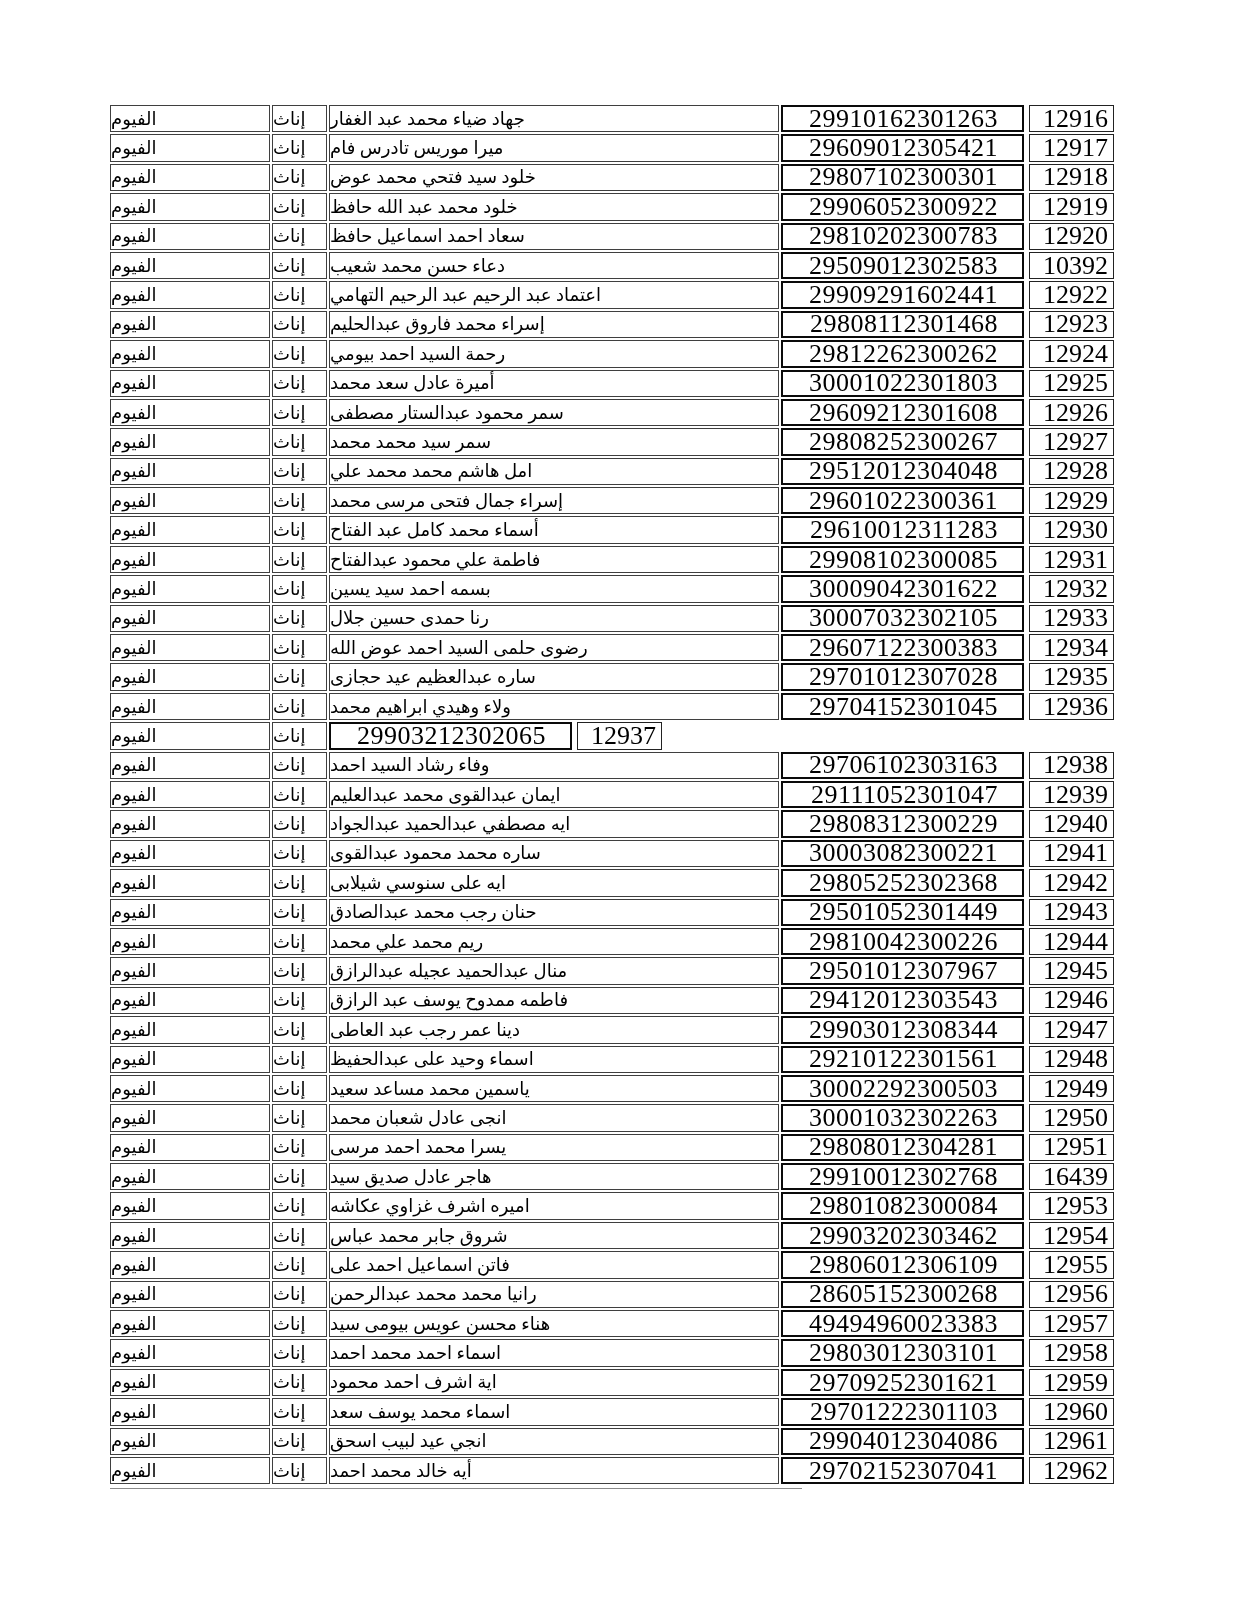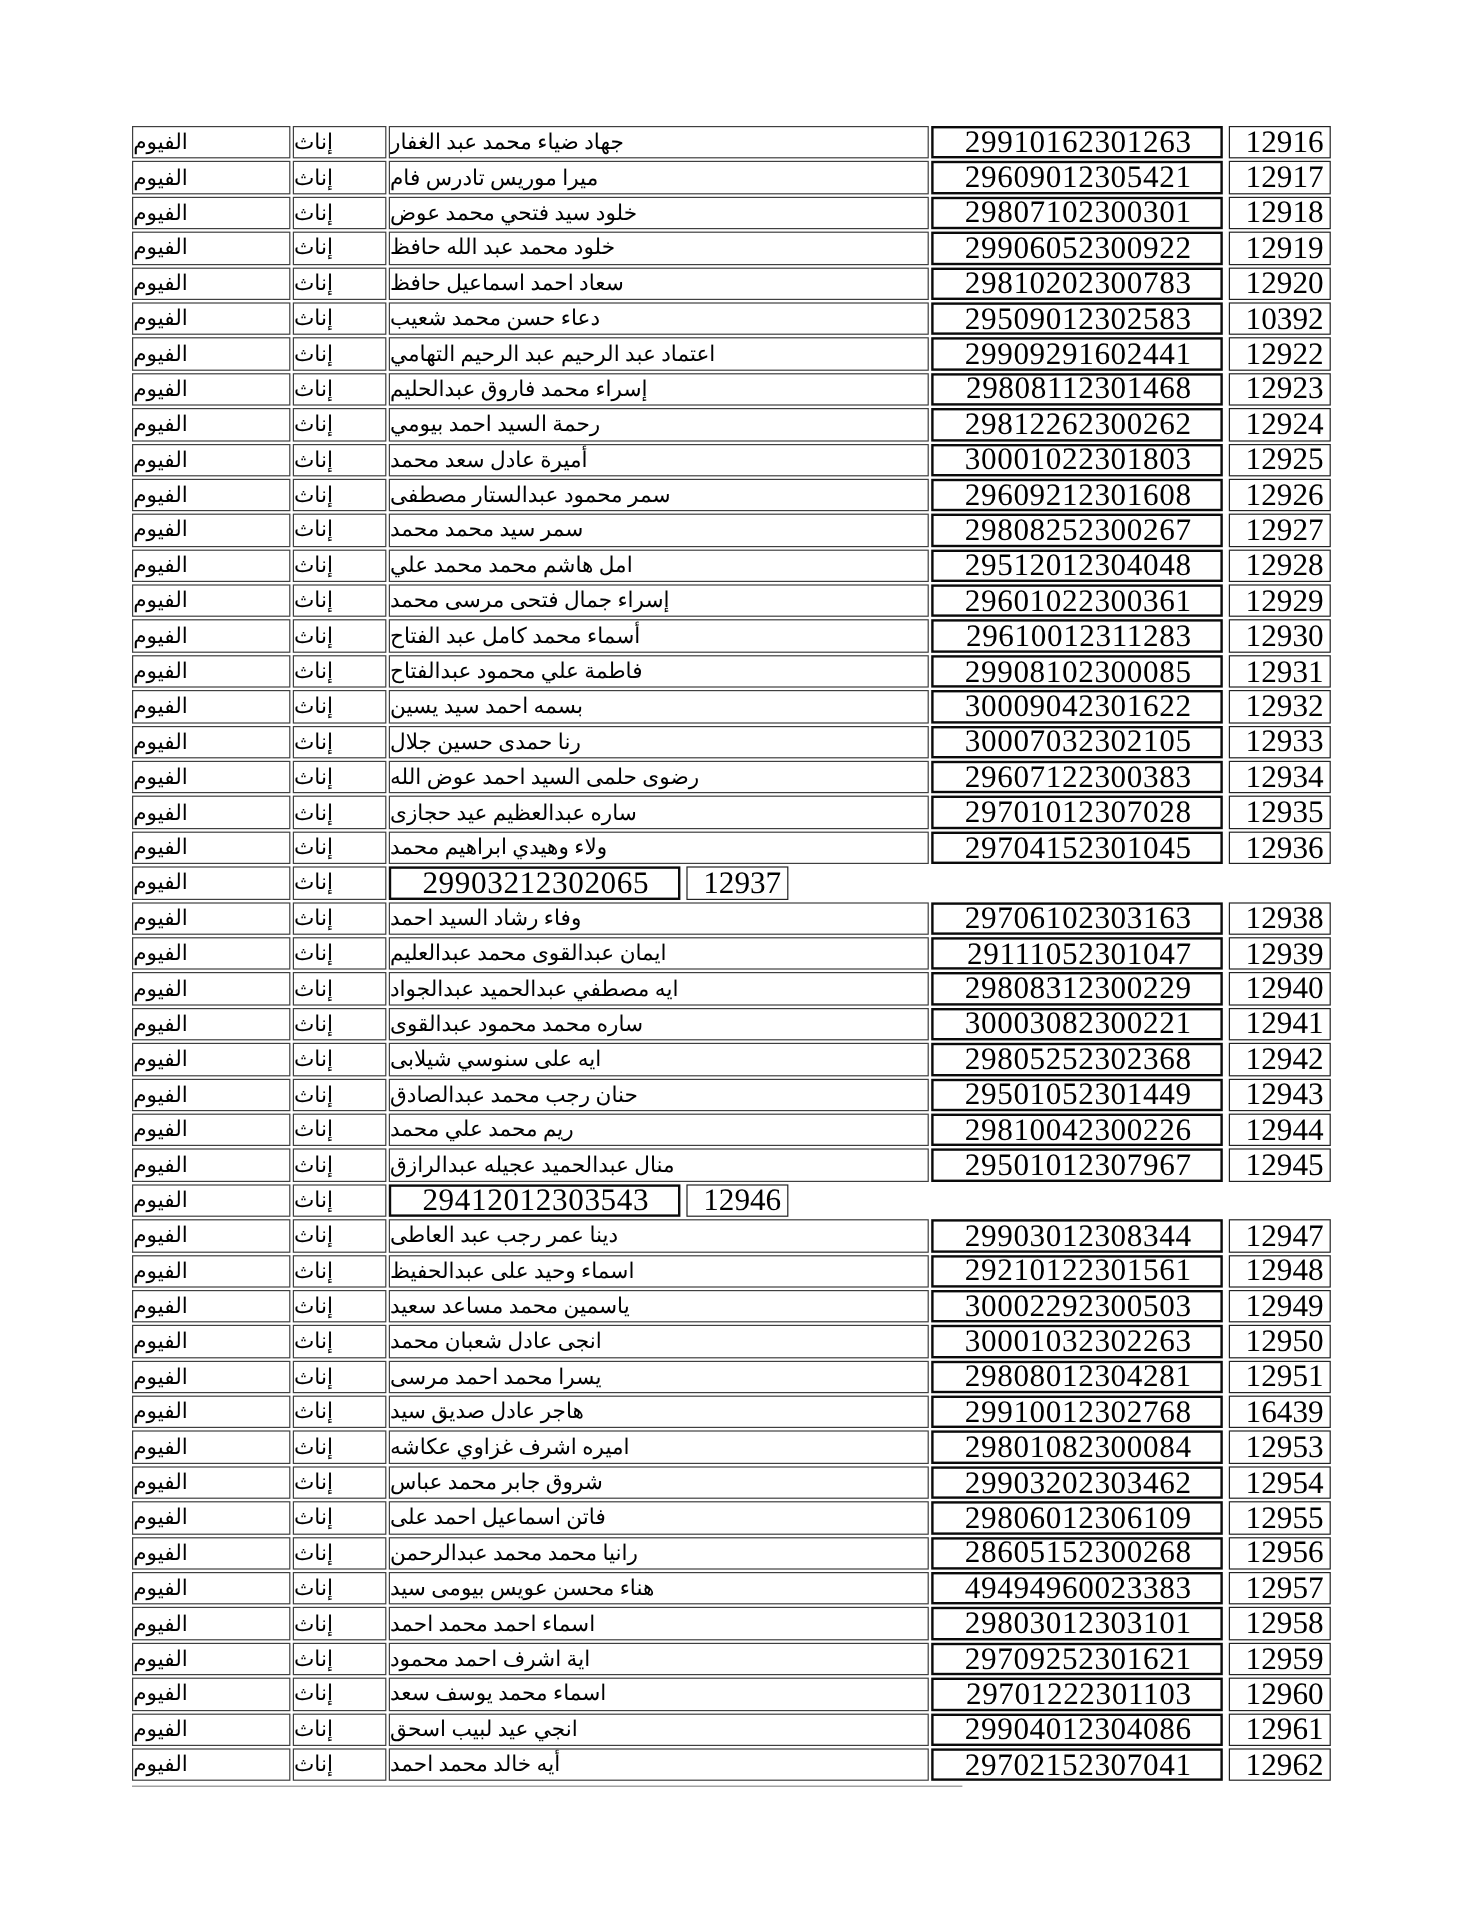--- a/index.html
+++ b/index.html
@@ -34,27 +34,27 @@
     box-sizing: border-box;
     border: 1px solid #3f3f3f;
     background: #ffffff;
     display: flex;
     align-items: center;
     justify-content: flex-end;
     overflow: hidden;
     white-space: nowrap;
   }
   .cell.gov {
-    width: 132px;
+    width: 160px;
     margin-right: 2px;
     padding-right: 5px;
     font-size: 18px;
   }
   .cell.gender {
-    width: 78px;
+    width: 55px;
     margin-right: 2px;
     padding-right: 8px;
     font-size: 18px;
   }
   .cell.name {
     width: 450px;
     margin-right: 2px;
     padding-right: 15px;
     font-size: 18px;
   }
@@ -294,20 +294,21 @@
       <div class="row">
     <div class="cell gov" dir="rtl">الفيوم</div>
     <div class="cell gender" dir="rtl">إناث</div>
     <div class="cell name" dir="rtl">منال عبدالحميد عجيله عبدالرازق</div>
     <div class="cell id" dir="ltr">29501012307967</div>
     <div class="cell seq" dir="ltr">12945</div>
   </div>
       <div class="row">
     <div class="cell gov" dir="rtl">الفيوم</div>
     <div class="cell gender" dir="rtl">إناث</div>
+    <div class="cell name" dir="rtl">فاطمه ممدوح يوسف عبد الرازق</div>
     <div class="cell id" dir="ltr">29412012303543</div>
     <div class="cell seq" dir="ltr">12946</div>
   </div>
       <div class="row">
     <div class="cell gov" dir="rtl">الفيوم</div>
     <div class="cell gender" dir="rtl">إناث</div>
     <div class="cell name" dir="rtl">دينا عمر رجب عبد العاطى</div>
     <div class="cell id" dir="ltr">29903012308344</div>
     <div class="cell seq" dir="ltr">12947</div>
   </div>

